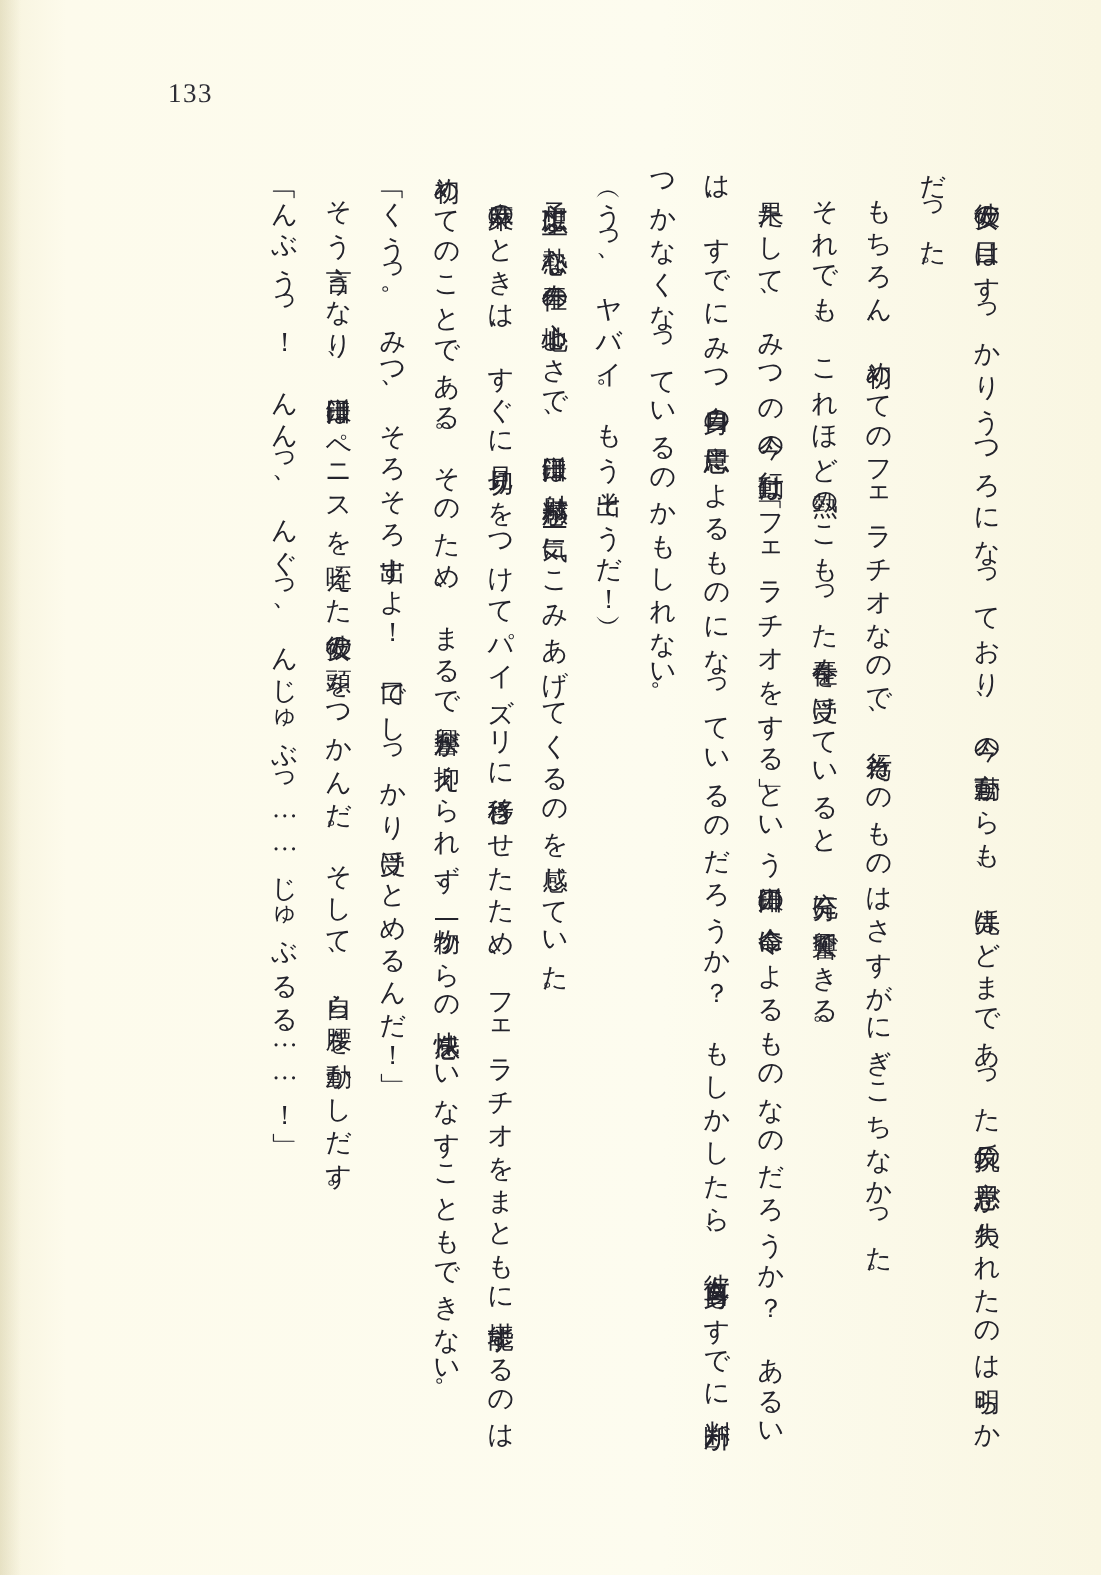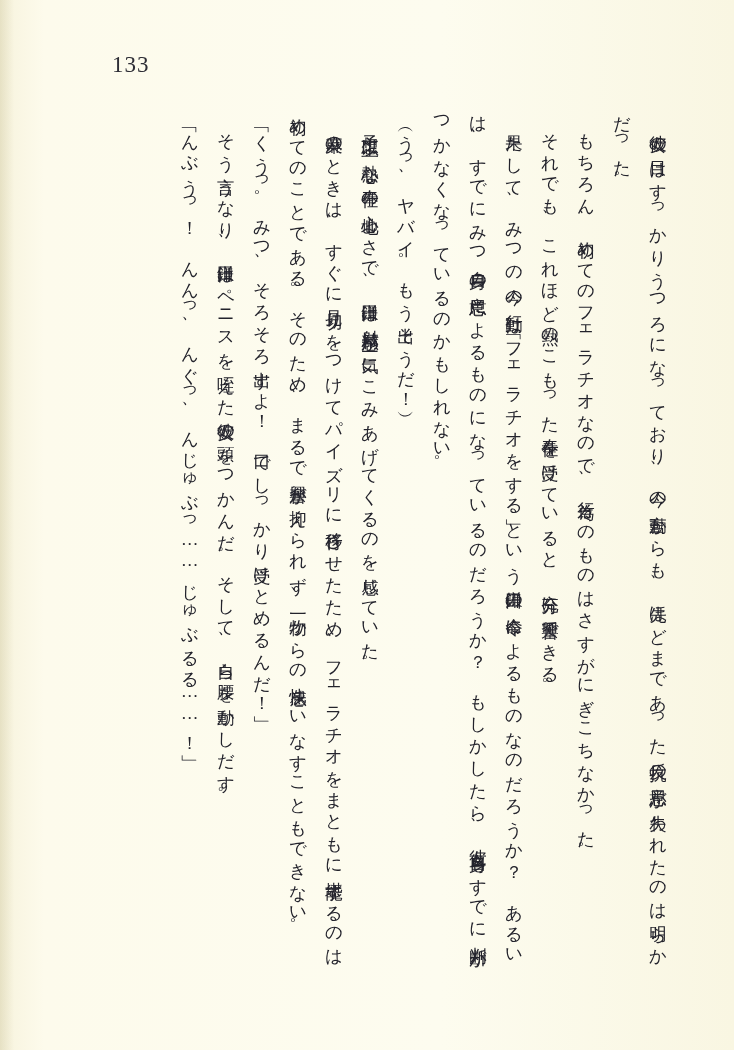--- a/index.html
+++ b/index.html
@@ -32,21 +32,21 @@
     bottom: 0;
     width: 14px;
     background: linear-gradient(90deg, rgba(180,170,120,0.25), rgba(180,170,120,0));
     pointer-events: none;
   }
 
   #folio {
     position: absolute;
     left: 112px;
     top: 52px;
-    font-size: 23px;
+    font-size: 18px;
     letter-spacing: 1px;
     color: #2e2e36;
     font-family: "Liberation Serif", "DejaVu Serif", serif;
   }
 
   
   #textblock {
     position: absolute;
     top: 104px;
     right: 58px;

